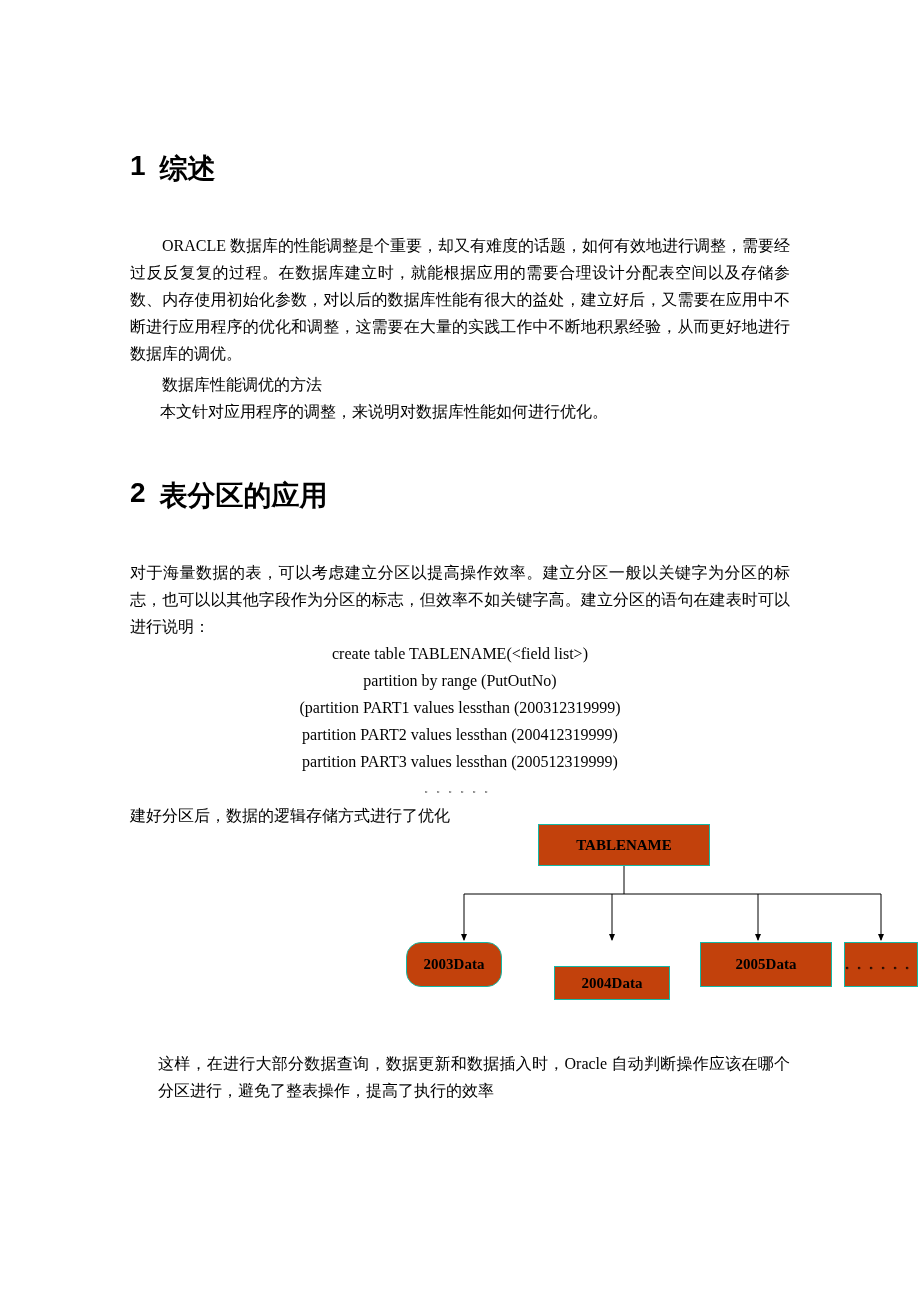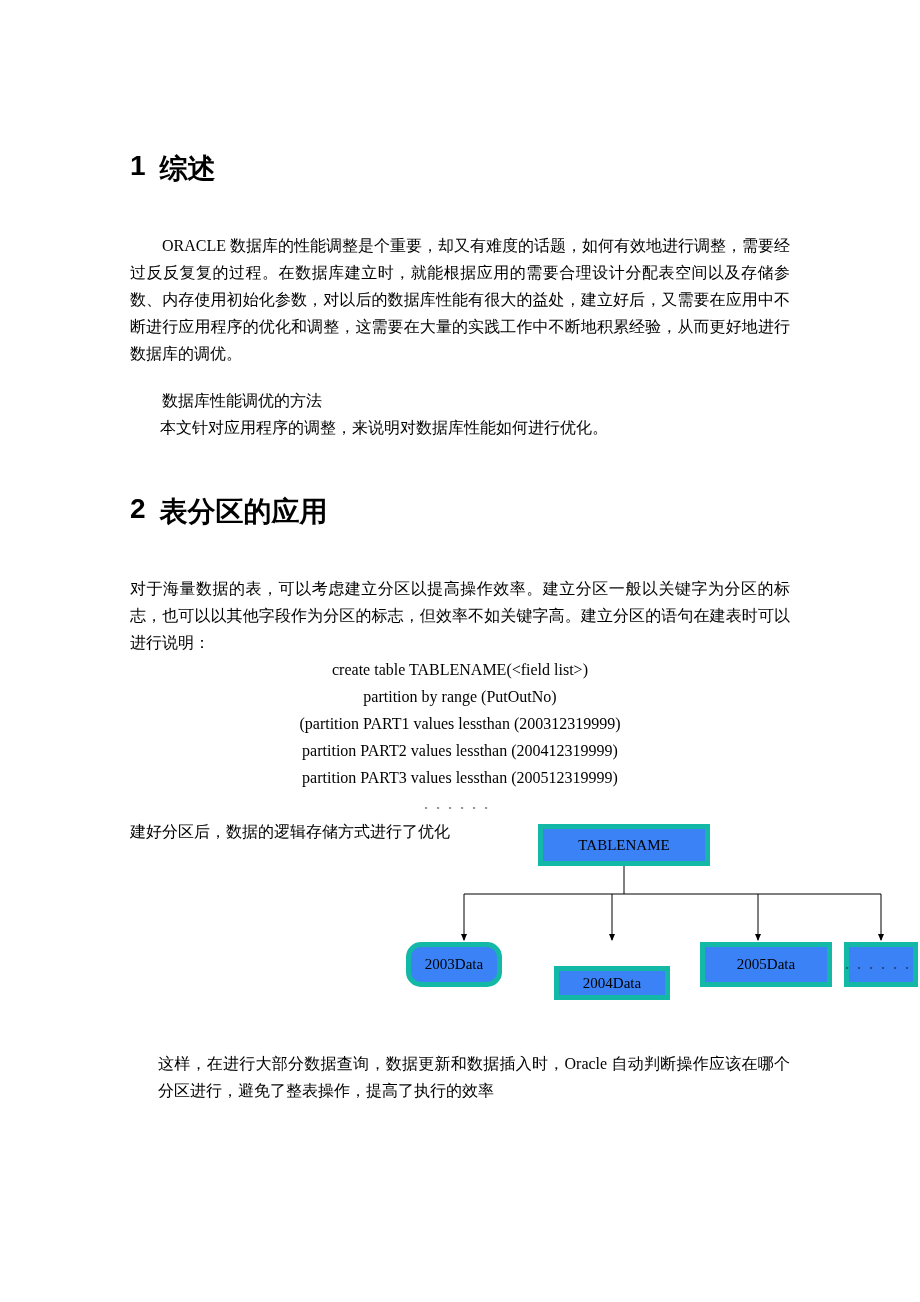--- a/index.html
+++ b/index.html
@@ -26,21 +26,21 @@
     gap: 14px;
   }
   h1.section-title .num { display:inline-block; }
   .para {
     font-size: 16px;
     line-height: 27px;
     text-align: justify;
     margin-bottom: 0;
   }
   .indent { text-indent: 2em; }
-  .para-sub { margin-top: 20px; }
+  .para-sub { margin-top: 4px; }
   ul.bullets {
     list-style: none;
     margin: 6px 0 2px 0;
   }
   ul.bullets li {
     font-size: 16px;
     line-height: 27px;
     padding-left: 62px;
     position: relative;
   }
@@ -52,28 +52,29 @@
     top: 6px;
   }
   .closing { font-size:16px; line-height:27px; padding-left:30px; }
   .section2 { margin-top: 52px; }
   .section2 h1 { margin-bottom: 44px; }
   .code-line { font-size:16px; line-height:27px; font-family:"Times New Roman","SimSun", serif;text-align:center; }
   .after-code { margin-top:0; }
 
   .box {
     position: absolute;
-    border: 5px solid #14b8a6;
-    background: #3b82f6;
+    border: 1px solid #14b8a6;
+    background: #c2410c;
     font-family: "Times New Roman","SimSun",serif;
     font-size: 15px;
     display: flex;
     align-items: center;
     justify-content: center;
     text-align: center;
+    font-weight: bold;
   }
   svg.connector { position:absolute; overflow:visible; }
   .final-para {
     position:absolute;
     left:158px;
     width:632px;
     font-size:16px;
     line-height:27px;
     text-align:justify;
   }

